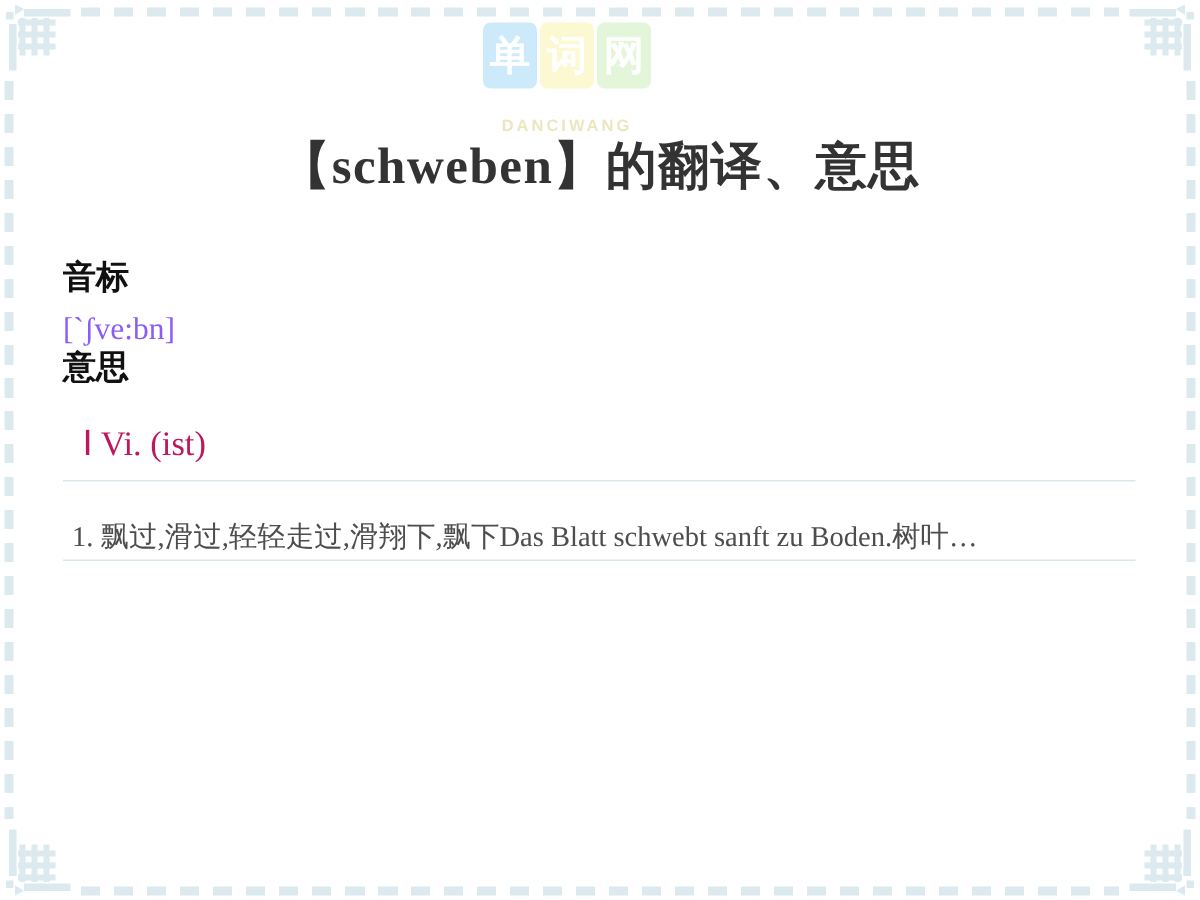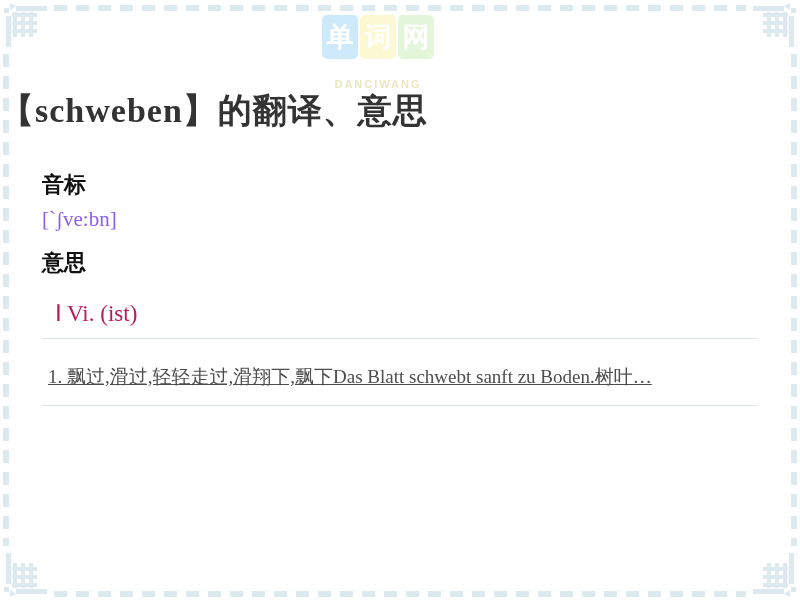--- a/index.html
+++ b/index.html
@@ -52,43 +52,43 @@
     font-family:"Liberation Sans", sans-serif;
   }
   .logo-caption{
     margin-top:19px;font-size:11px;letter-spacing:2px;
     color:var(--caption-text);
     font-family:"Liberation Sans", sans-serif;font-weight:bold;
   }
 
   .title{
     position:absolute;top:88px;left:0;right:0;margin:0;
-    text-align:left;font-size:34px;font-weight:bold;
+    text-align:center;font-size:34px;font-weight:bold;
     color:var(--title-text);letter-spacing:1px;
   }
 
   .content{position:absolute;left:42px;right:43px;top:170px;}
   .sec-heading{
     margin:0;font-size:22px;line-height:30px;font-weight:bold;
     color:var(--heading-text);
   }
-  .sec-heading.meaning{margin-top:18px;}
+  .sec-heading.meaning{}
   .phonetic{margin-top:8px;font-size:21px;line-height:22px;color:#8b5cf6;}
   .pos{
     margin-top:21px;padding-left:13px;font-size:23px;line-height:30px;
     color:#be185d;
   }
   .meaning-list{margin-top:9px;border-top:1px solid var(--divider);}
   .meaning-row{
     border-bottom:1px solid var(--divider);
     font-size:19px;line-height:28px;color:var(--body-text);
     padding-left:6px;padding-right:4px;
     white-space:nowrap;overflow:hidden;
   }
-  .meaning-row:nth-child(1){padding-top:24px;padding-bottom:14px;text-decoration:underline;}
+  .meaning-row:nth-child(1){padding-top:24px;padding-bottom:0;}
   .meaning-row:nth-child(2){padding-top:13px;padding-bottom:12px;}
   .meaning-row:nth-child(3){padding-top:12px;padding-bottom:9px;}
 </style>
 </head>
 <body>
 
 <div class="page">
 
   <div class="edge top"></div>
   <div class="edge bottom"></div>

